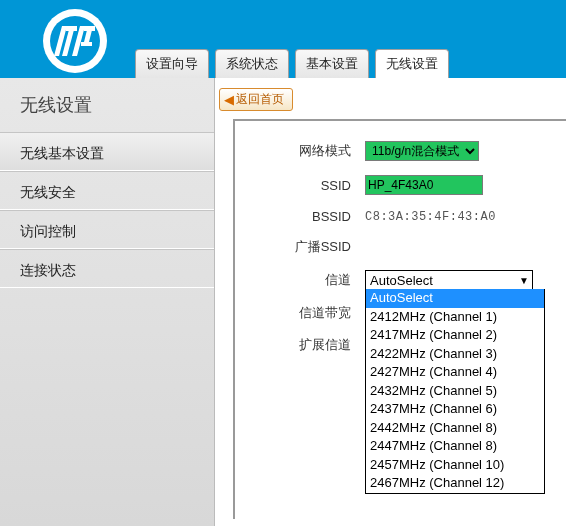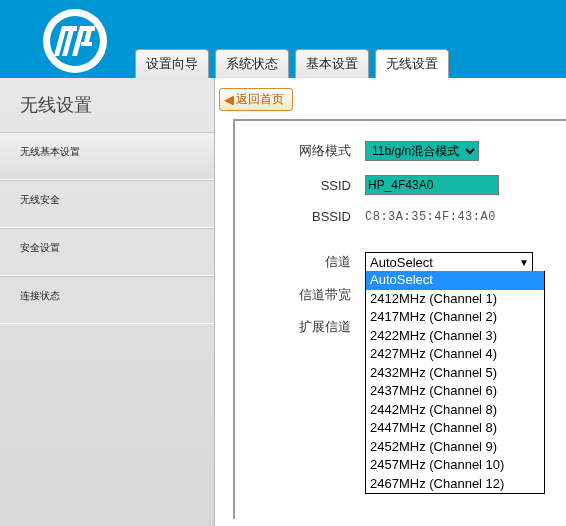--- a/index.html
+++ b/index.html
@@ -53,25 +53,25 @@
     background: linear-gradient(#e8e8e8,#d8d8d8);
     border-right: 1px solid #bbb;
     min-height: 448px;
   }
   .sidebar-title {
     font-size: 18px;
     color: #444;
     padding: 15px 0 15px 20px;
   }
   .sidebar-item {
-    padding: 12px 0 20px 20px;
+    padding: 12px 0 7px 20px;
     border-top: 1px solid #c5c5c5;
     border-bottom: 1px solid #fff;
     cursor: pointer;
-    font-size: 10px;
+    font-size: 14px;
     color: #222;
   }
   .sidebar-item.active {
     background: linear-gradient(#f0f0f0,#dedede);
   }
   .main {
     flex: 1;
     position: relative;
   }
   .back-row {
@@ -119,25 +119,25 @@
     display: flex;
     align-items: center;
     gap: 8px;
     font-size: 13px;
     position: relative;
   }
   select, input.txt {
     font-size: 12px;
     padding: 1px 2px;
     border: 1px solid #7a7a7a;
-    background: #14b8a6;
+    background: #22c55e;
     height: 20px;
   }
   select.mode { width: 114px; }
-  input.ssid { width: 134px; }
+  input.ssid { width: 118px; }
   .bssid-val {
     font-family: "Courier New", monospace;
     color: #555;
     font-size: 12px;
     letter-spacing: 0.5px;
   }
   .radio-lbl { font-size: 13px; color: #000; }
   .channel-select-box {
     position: relative;
     width: 168px;
@@ -202,21 +202,21 @@
     <div class="tab">基本设置</div>
     <div class="tab active">无线设置</div>
   </div>
 </div>
 
 <div class="body">
   <div class="sidebar">
     <div class="sidebar-title">无线设置</div>
     <div class="sidebar-item active">无线基本设置</div>
     <div class="sidebar-item">无线安全</div>
-    <div class="sidebar-item">安全设置</div>
+    <div class="sidebar-item">访问控制</div>
     <div class="sidebar-item">连接状态</div>
   </div>
 
   <div class="main">
     <div class="back-row">
       <span class="back-link">
         <span class="arrow">◀</span>
         <span>返回首页</span>
       </span>
     </div>
@@ -240,41 +240,41 @@
       </div>
 
       <div class="form-row">
         <div class="form-label">BSSID</div>
         <div class="form-ctl">
           <span class="bssid-val">C8:3A:35:4F:43:A0</span>
         </div>
       </div>
 
       <div class="form-row">
+        <div class="form-label">广播SSID</div>
       </div>
 
       <div class="form-row">
         <div class="form-label">信道</div>
         <div class="form-ctl">
           <div class="channel-select-box">
             <div class="channel-head">
               <span>AutoSelect</span>
               <span class="tri">▼</span>
             </div>
             <div class="channel-list">
               <div class="channel-option selected">AutoSelect</div>
               <div class="channel-option">2412MHz (Channel 1)</div>
               <div class="channel-option">2417MHz (Channel 2)</div>
               <div class="channel-option">2422MHz (Channel 3)</div>
               <div class="channel-option">2427MHz (Channel 4)</div>
               <div class="channel-option">2432MHz (Channel 5)</div>
               <div class="channel-option">2437MHz (Channel 6)</div>
               <div class="channel-option">2442MHz (Channel 8)</div>
               <div class="channel-option">2447MHz (Channel 8)</div>
-              <div class="channel-option">2452MHz (Channel 9)</div>
               <div class="channel-option">2457MHz (Channel 10)</div>
               <div class="channel-option">2467MHz (Channel 12)</div>
 
             </div>
           </div>
         </div>
       </div>
 
       <div class="form-row">
         <div class="form-label">信道带宽</div>

